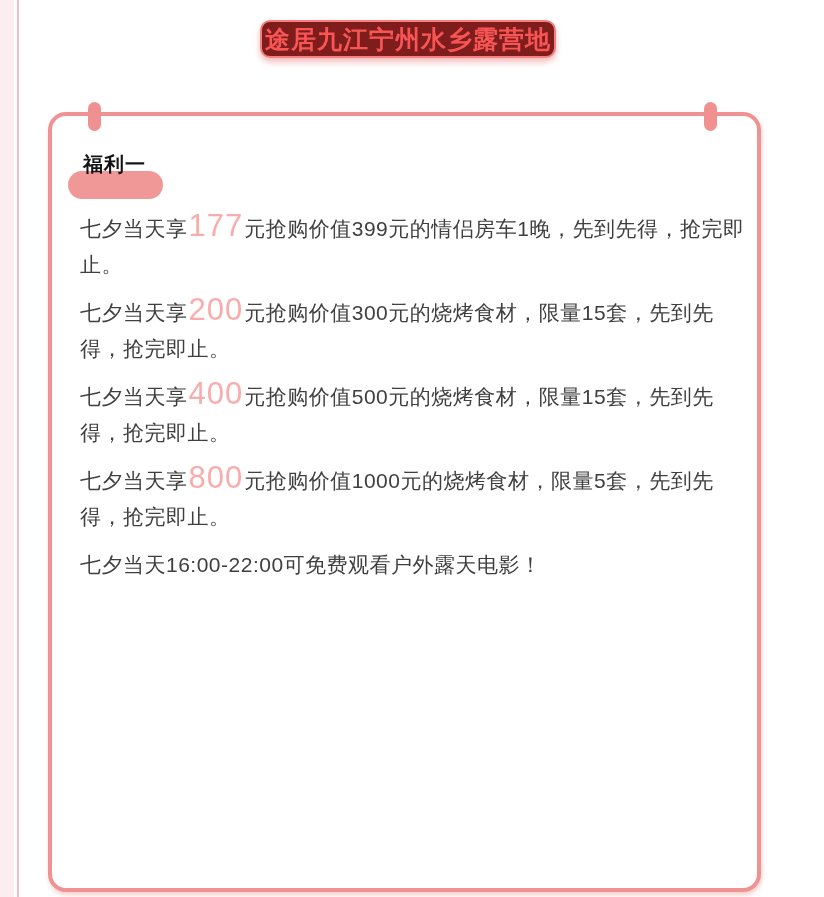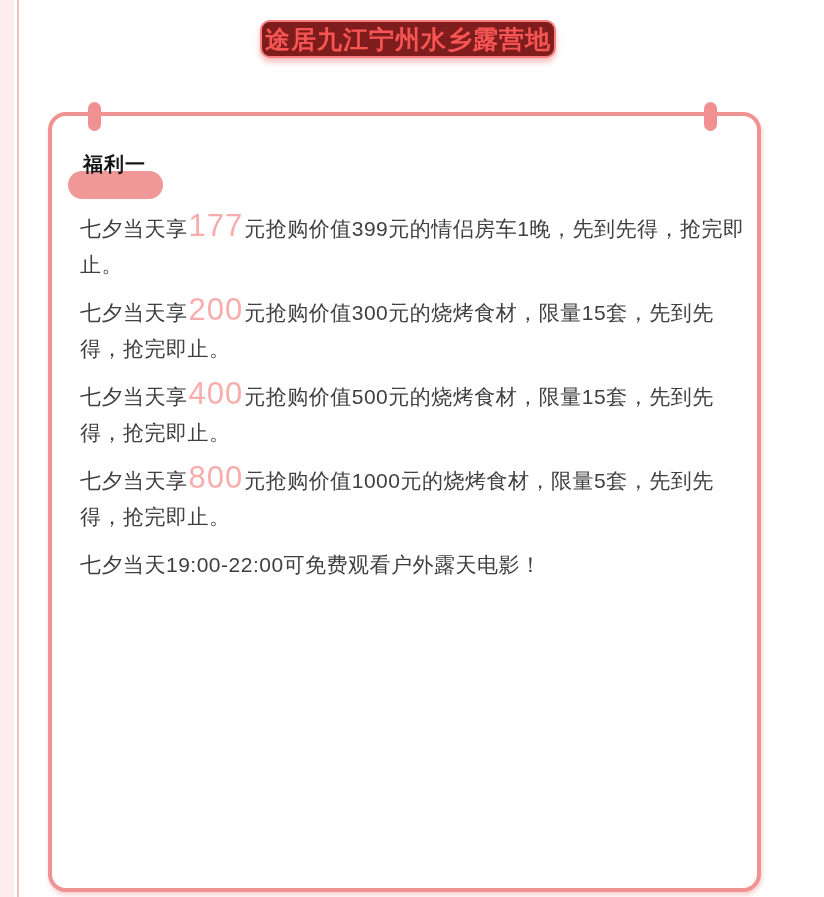--- a/index.html
+++ b/index.html
@@ -146,16 +146,16 @@
   <section class="benefit">
     <p class="benefit-body"><span class="pre">七夕当天享</span><span class="price">400</span><span class="post">元抢购价值500元的烧烤食材，限量15套，先到先得，抢完即止。</span></p>
   </section>
 
 
   <section class="benefit">
     <p class="benefit-body"><span class="pre">七夕当天享</span><span class="price">800</span><span class="post">元抢购价值1000元的烧烤食材，限量5套，先到先得，抢完即止。</span></p>
   </section>
 
   <section class="benefit">
-    <p class="benefit-body"><span class="pre">七夕当天19:00-22:00可免费观看户外露天电影！</span><span class="price"></span><span class="post"></span></p>
+    <p class="benefit-body"><span class="pre">七夕当天16:00-22:00可免费观看户外露天电影！</span><span class="price"></span><span class="post"></span></p>
   </section>
 </div>
 </main>
 
 </body></html>

